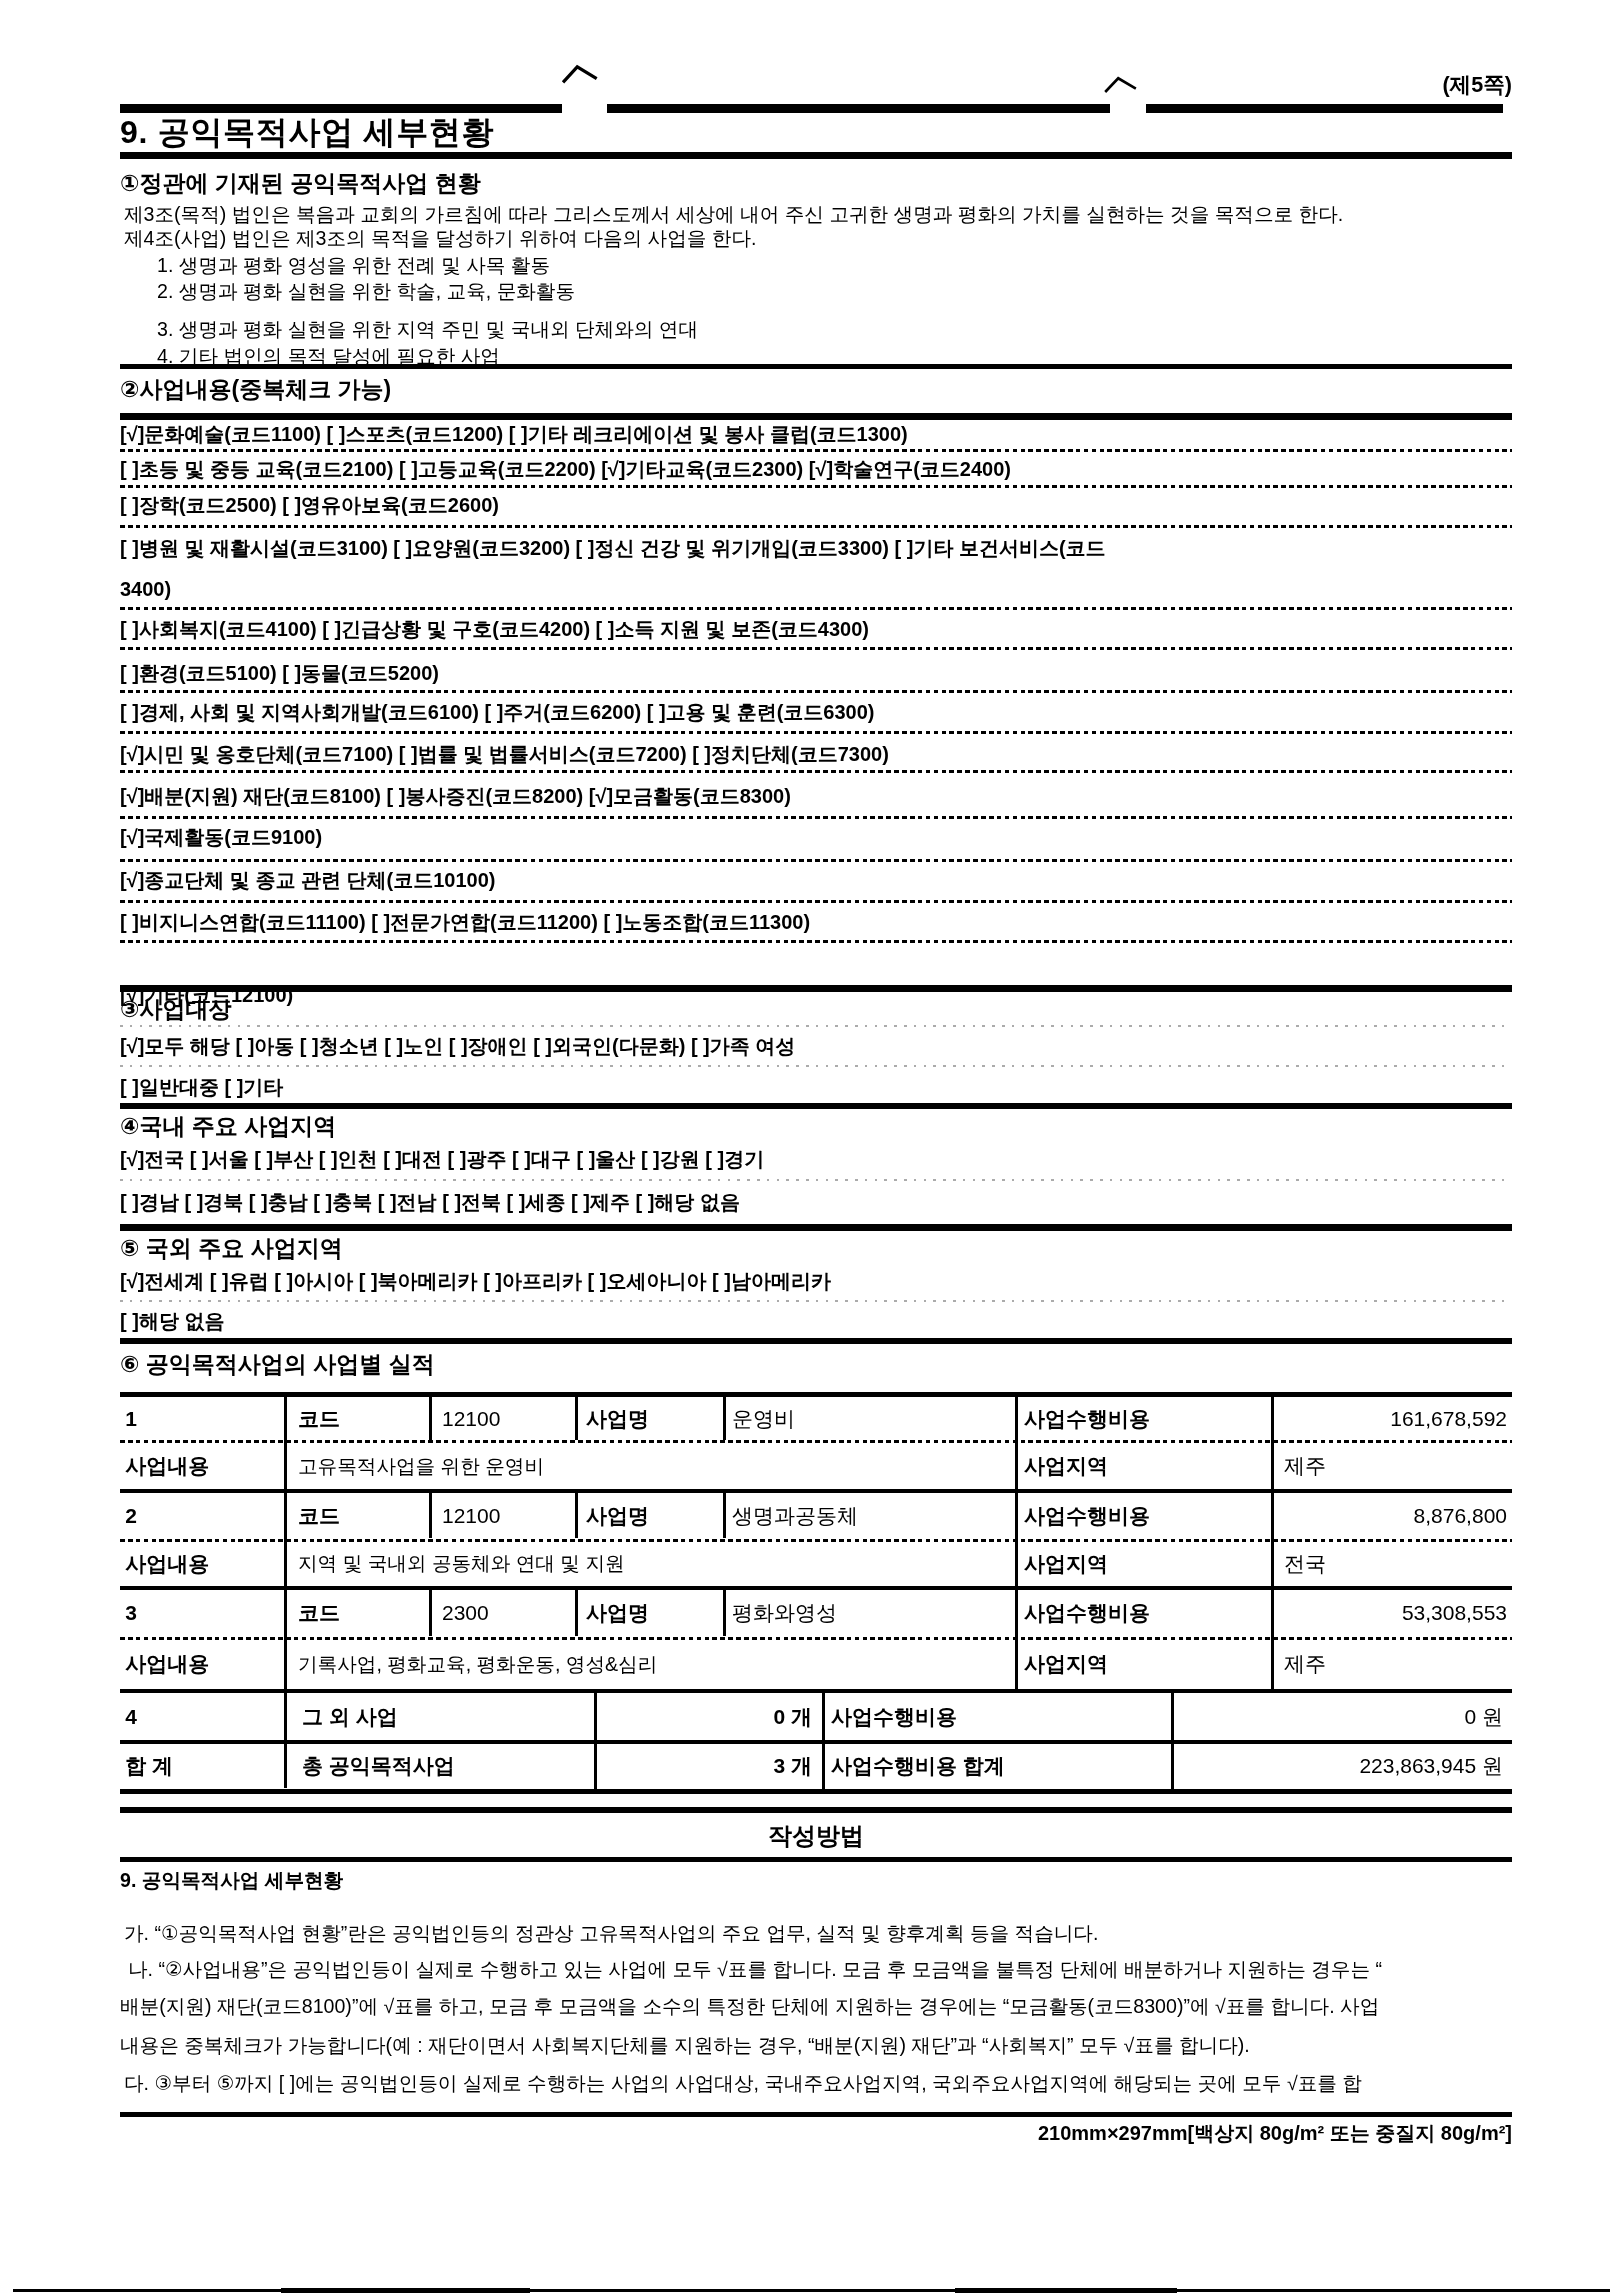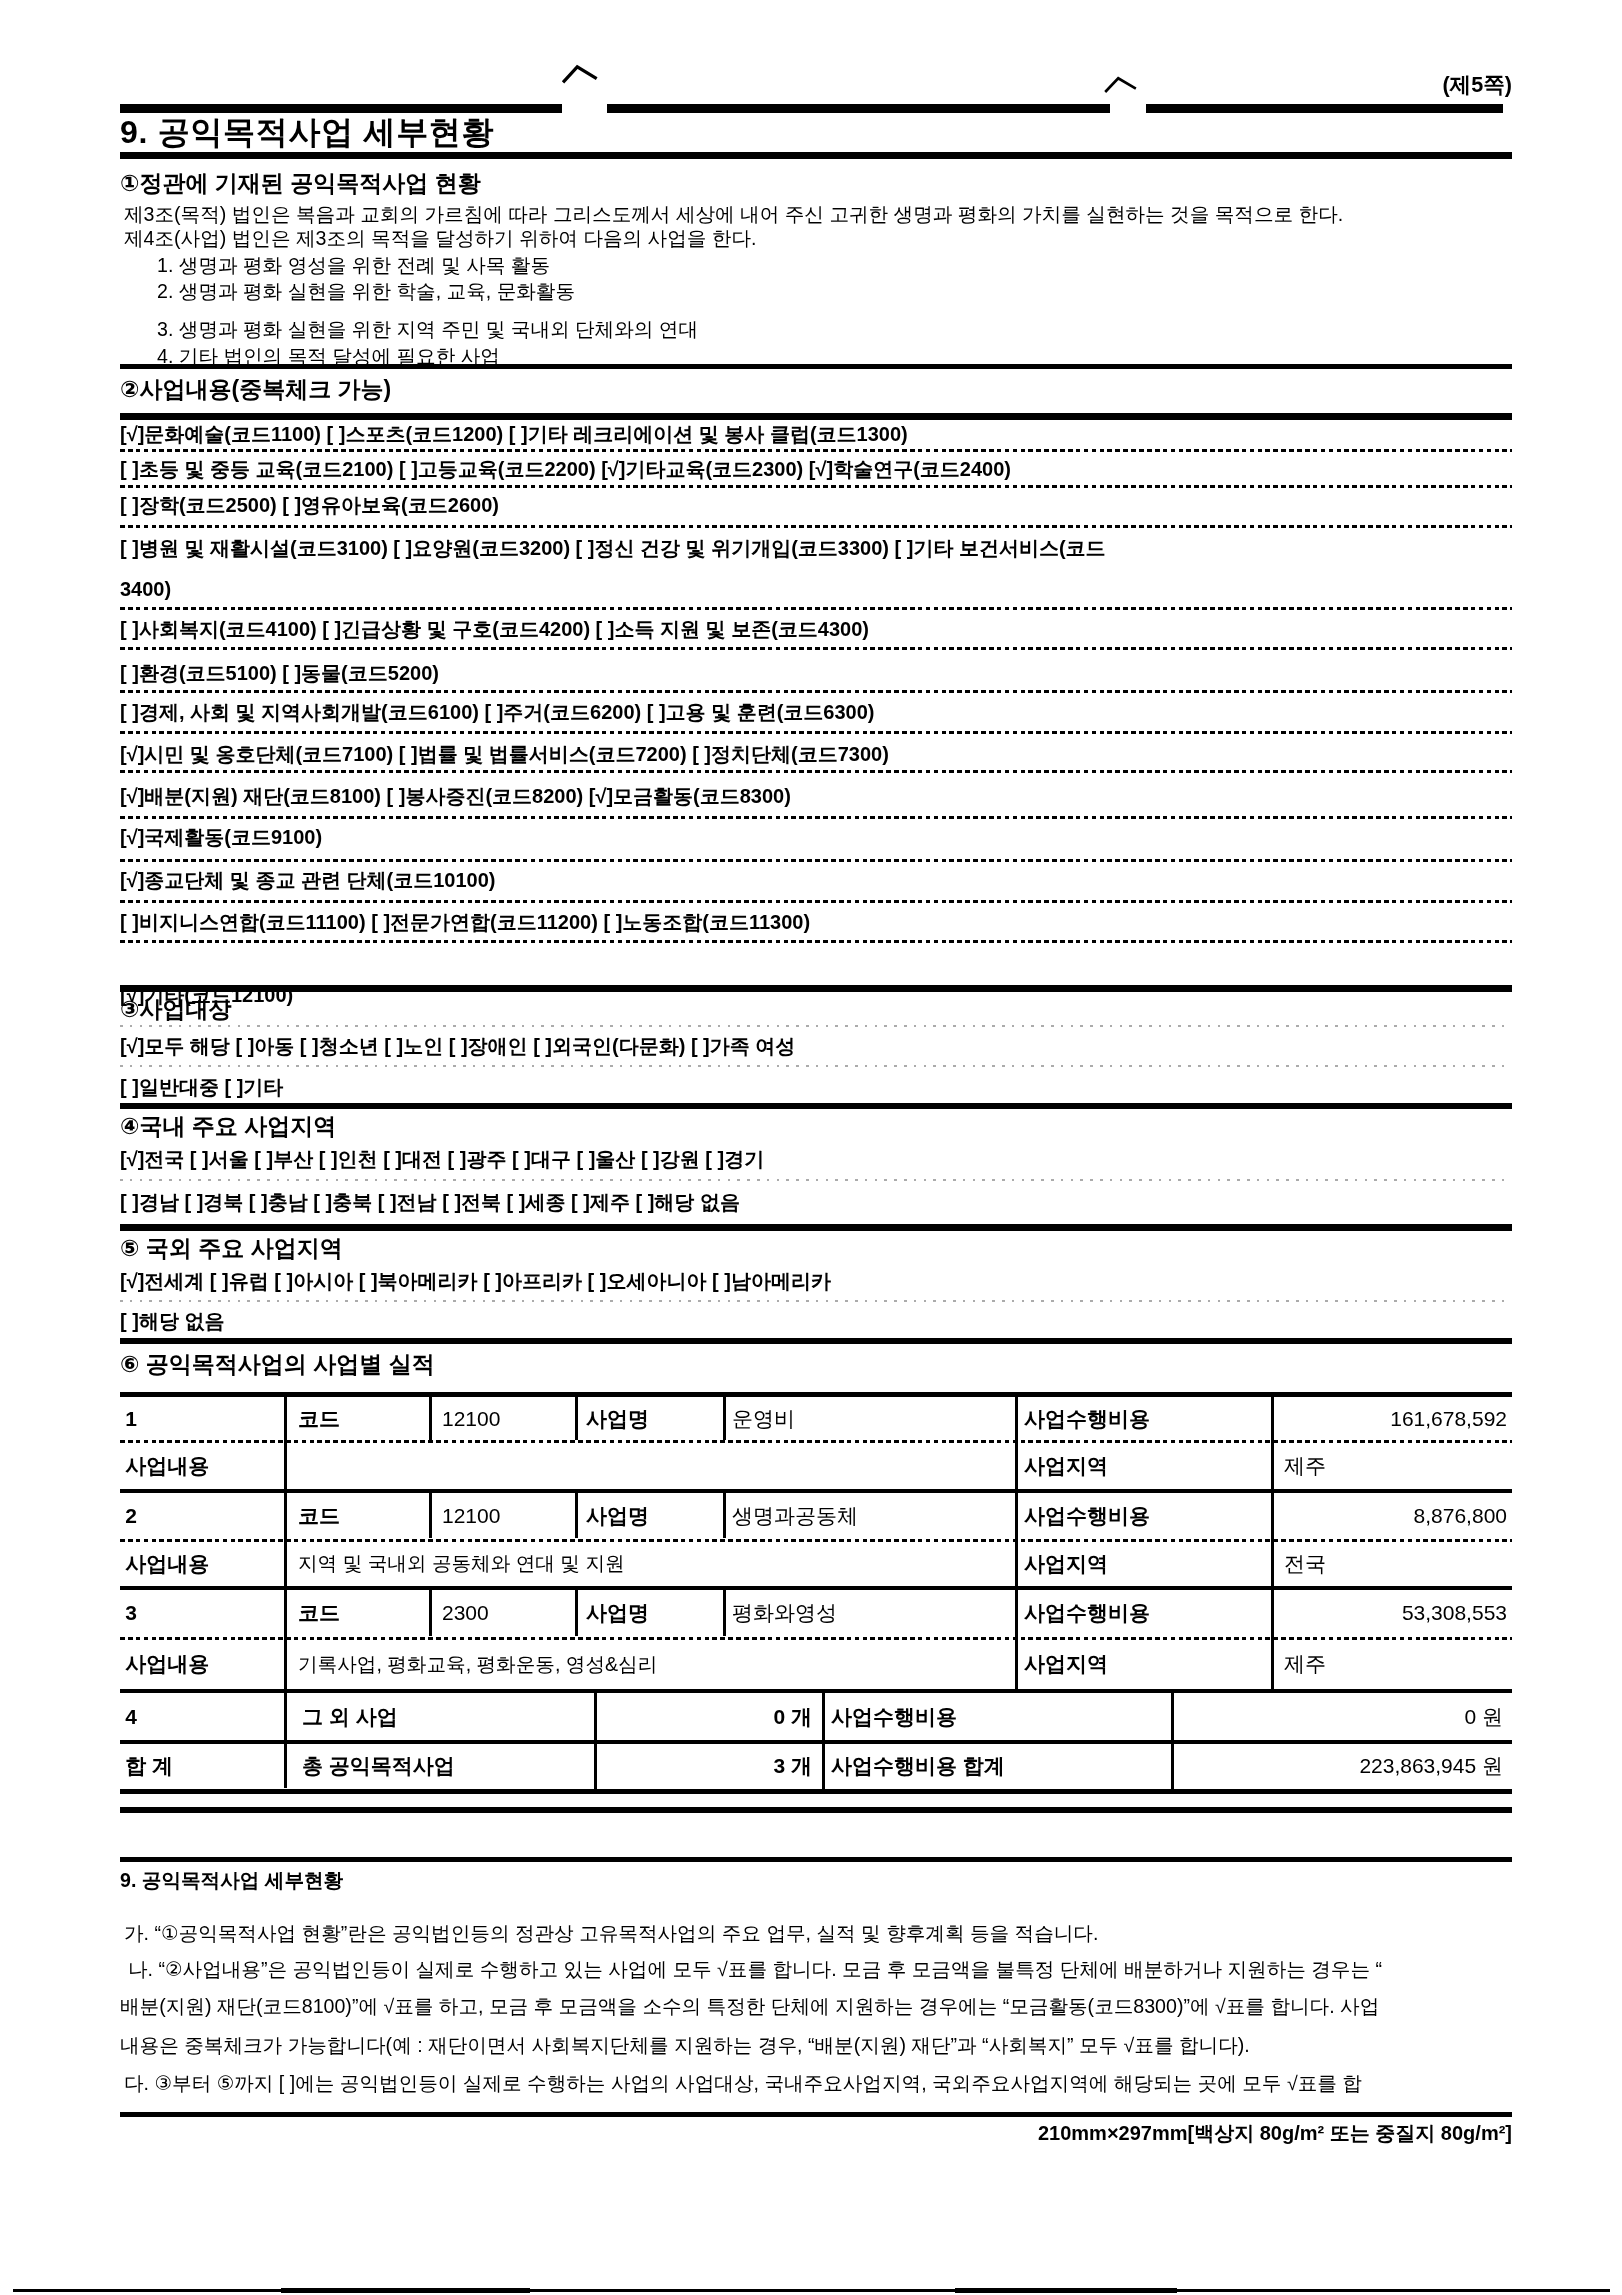--- a/index.html
+++ b/index.html
@@ -154,20 +154,21 @@
       <div class="cell c-no bold">1</div>
       <div class="cell c-codeL bold">코드</div>
       <div class="cell c-codeV">12100</div>
       <div class="cell c-nameL bold">사업명</div>
       <div class="cell c-nameV">운영비</div>
       <div class="cell c-costL bold">사업수행비용</div>
       <div class="cell c-costV">161,678,592</div>
     </div>
     <div class="trow" style="top:51px;height:46px;">
       <div class="cell c-detL bold">사업내용</div>
+      <div class="cell c-detV">고유목적사업을 위한 운영비</div>
       <div class="cell c-regL bold">사업지역</div>
       <div class="cell c-regV">제주</div>
     </div>
 
     <div class="trow" style="top:101px;height:45px;">
       <div class="cell c-no bold">2</div>
       <div class="cell c-codeL bold">코드</div>
       <div class="cell c-codeV">12100</div>
       <div class="cell c-nameL bold">사업명</div>
       <div class="cell c-nameV">생명과공동체</div>
@@ -208,20 +209,21 @@
     <div class="trow" style="top:352px;height:44px;">
       <div class="cell b-no bold">합 계</div>
       <div class="cell b-label bold">총 공익목적사업</div>
       <div class="cell b-count">3 개</div>
       <div class="cell b-costL bold">사업수행비용 합계</div>
       <div class="cell b-costV">223,863,945 원</div>
     </div>
   </div>
 
   <div class="rule" style="left:120px;top:1807px;width:1392px;height:5.9px;"></div>
+  <div class="guide-h" style="top:1820px;">작성방법</div>
   <div class="rule" style="left:120px;top:1857px;width:1392px;height:4.6px;"></div>
 
   <div class="line guide-line" style="left:120px;top:1870px;font-weight:600;">9. 공익목적사업 세부현황</div>
   <div class="line guide-line" style="left:124px;top:1923px;">가. “①공익목적사업 현황”란은 공익법인등의 정관상 고유목적사업의 주요 업무, 실적 및 향후계획 등을 적습니다.</div>
   <div class="line guide-line" style="left:128px;top:1959px;">나. “②사업내용”은 공익법인등이 실제로 수행하고 있는 사업에 모두 √표를 합니다. 모금 후 모금액을 불특정 단체에 배분하거나 지원하는 경우는 “</div>
   <div class="line guide-line" style="left:120px;top:1996px;">배분(지원) 재단(코드8100)”에 √표를 하고, 모금 후 모금액을 소수의 특정한 단체에 지원하는 경우에는 “모금활동(코드8300)”에 √표를 합니다. 사업</div>
   <div class="line guide-line" style="left:120px;top:2035px;">내용은 중복체크가 가능합니다(예 : 재단이면서 사회복지단체를 지원하는 경우, “배분(지원) 재단”과 “사회복지” 모두 √표를 합니다).</div>
   <div class="line guide-line" style="left:124px;top:2073px;">다. ③부터 ⑤까지 [ ]에는 공익법인등이 실제로 수행하는 사업의 사업대상, 국내주요사업지역, 국외주요사업지역에 해당되는 곳에 모두 √표를 합</div>
 
   <div class="rule" style="left:120px;top:2112px;width:1392px;height:5.2px;"></div>

